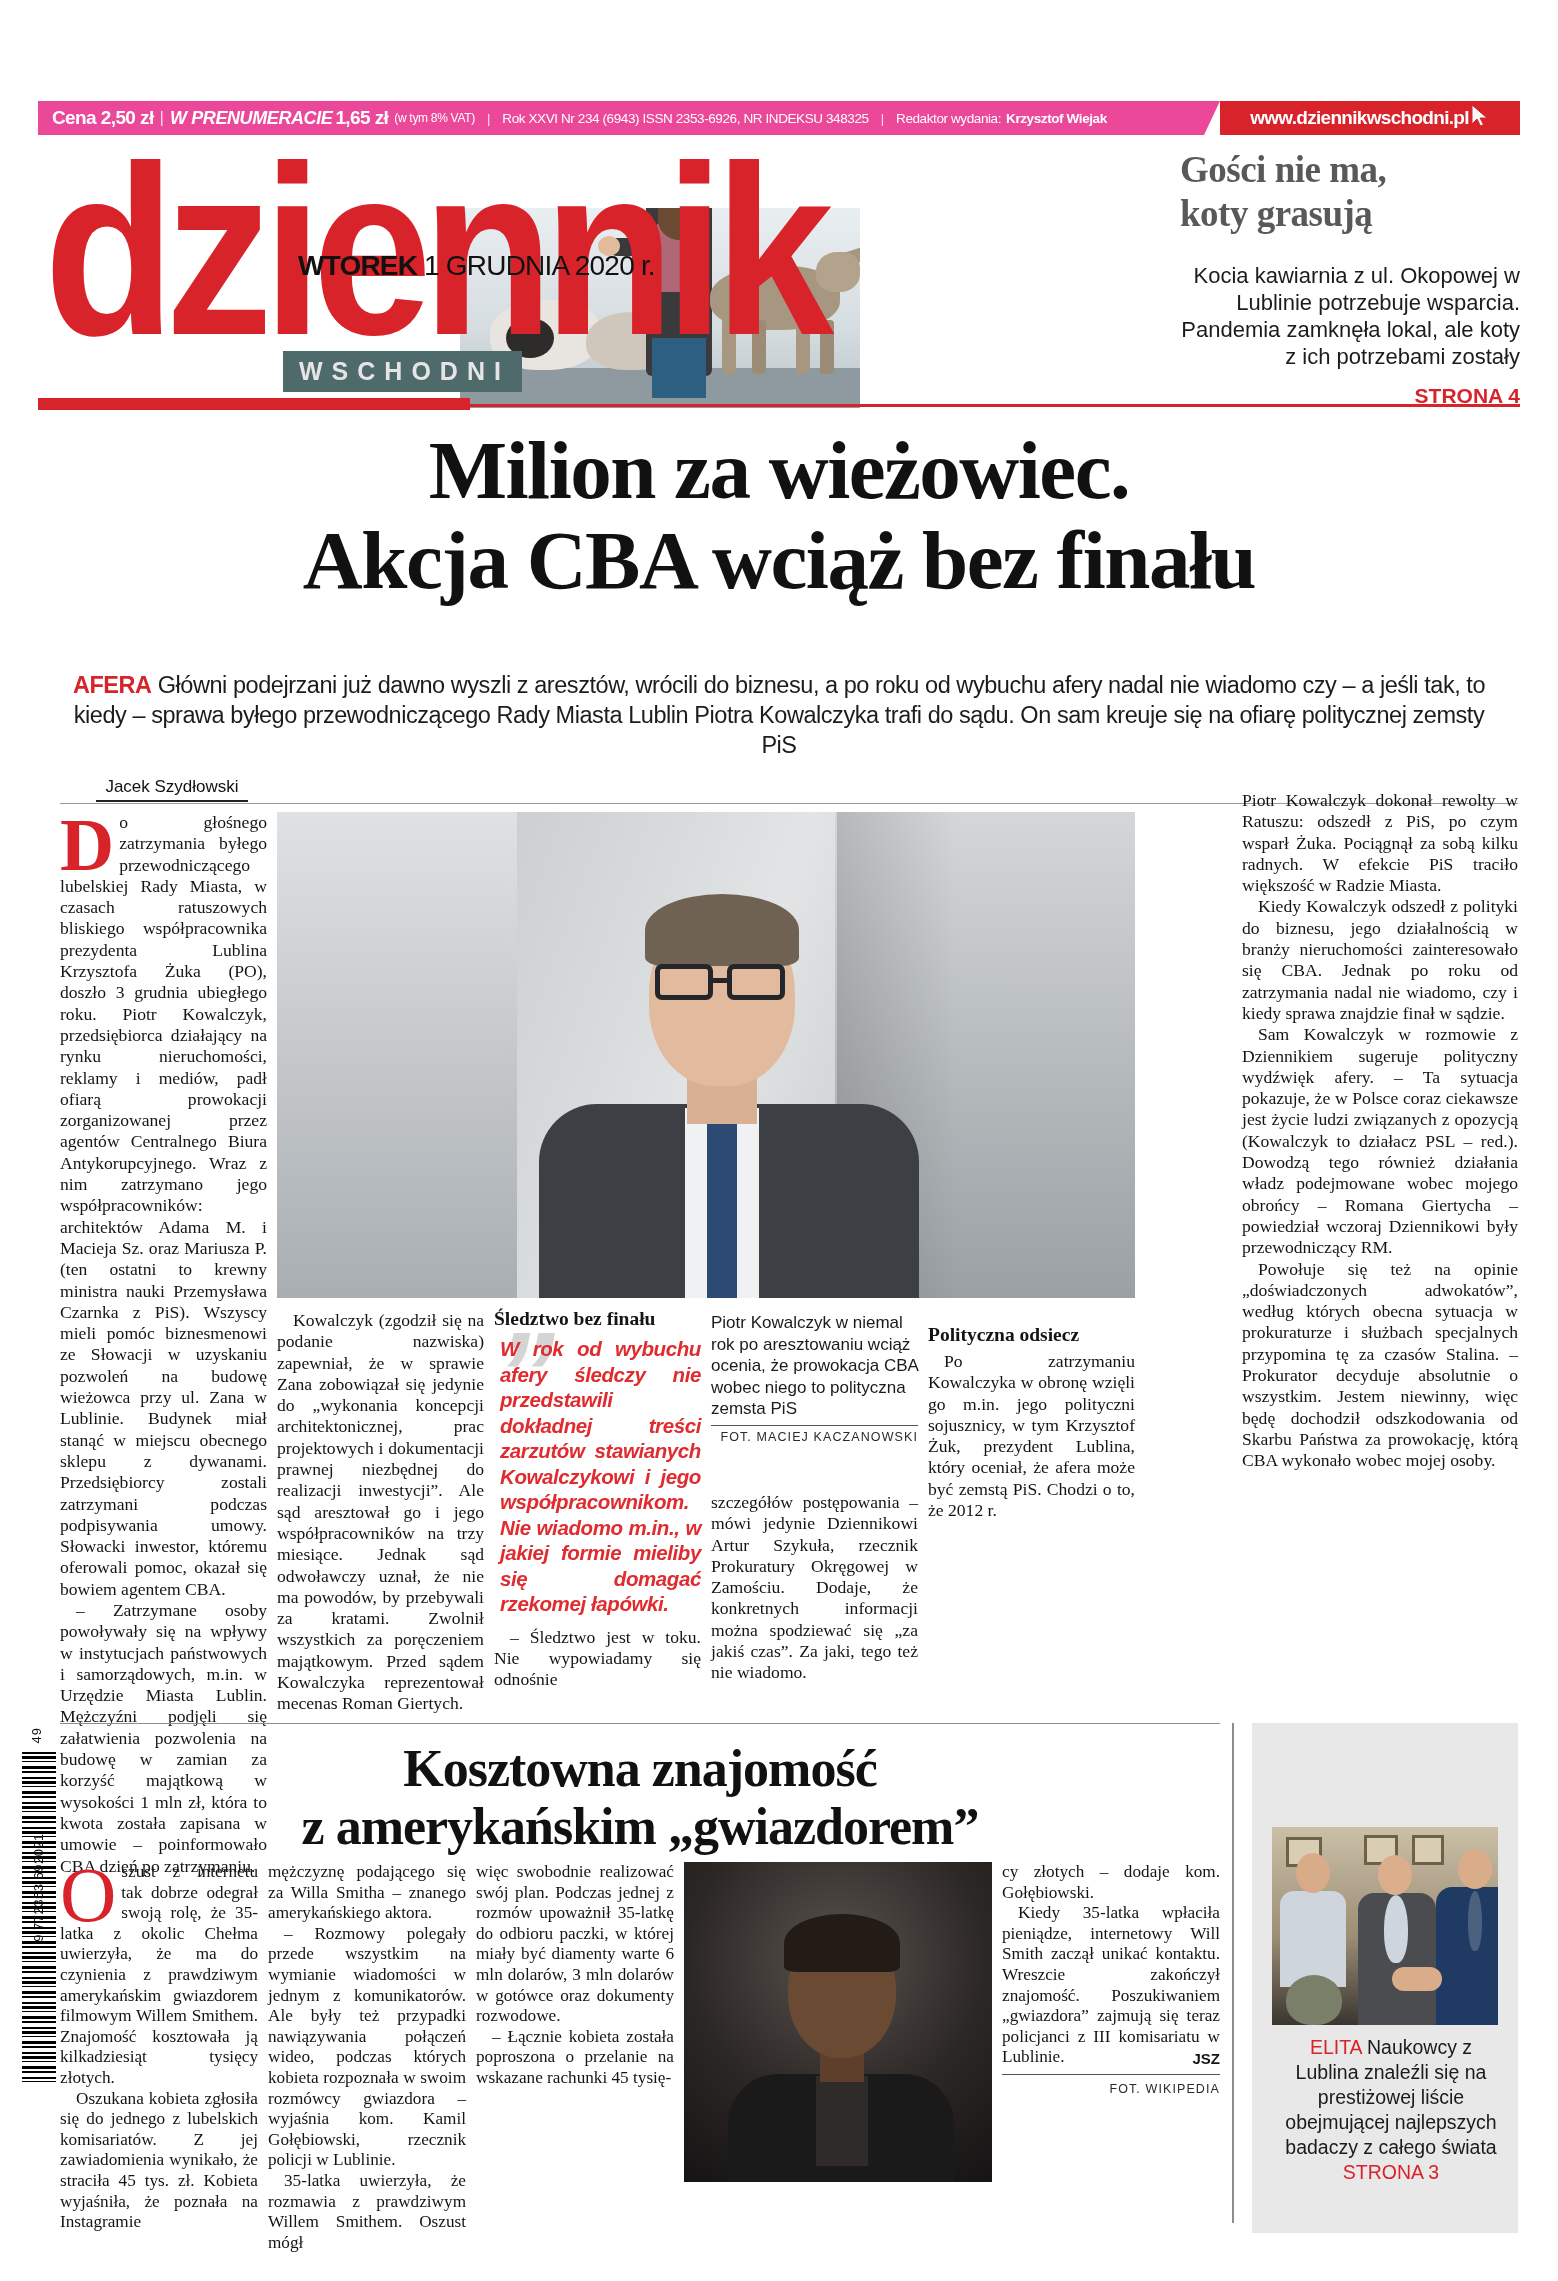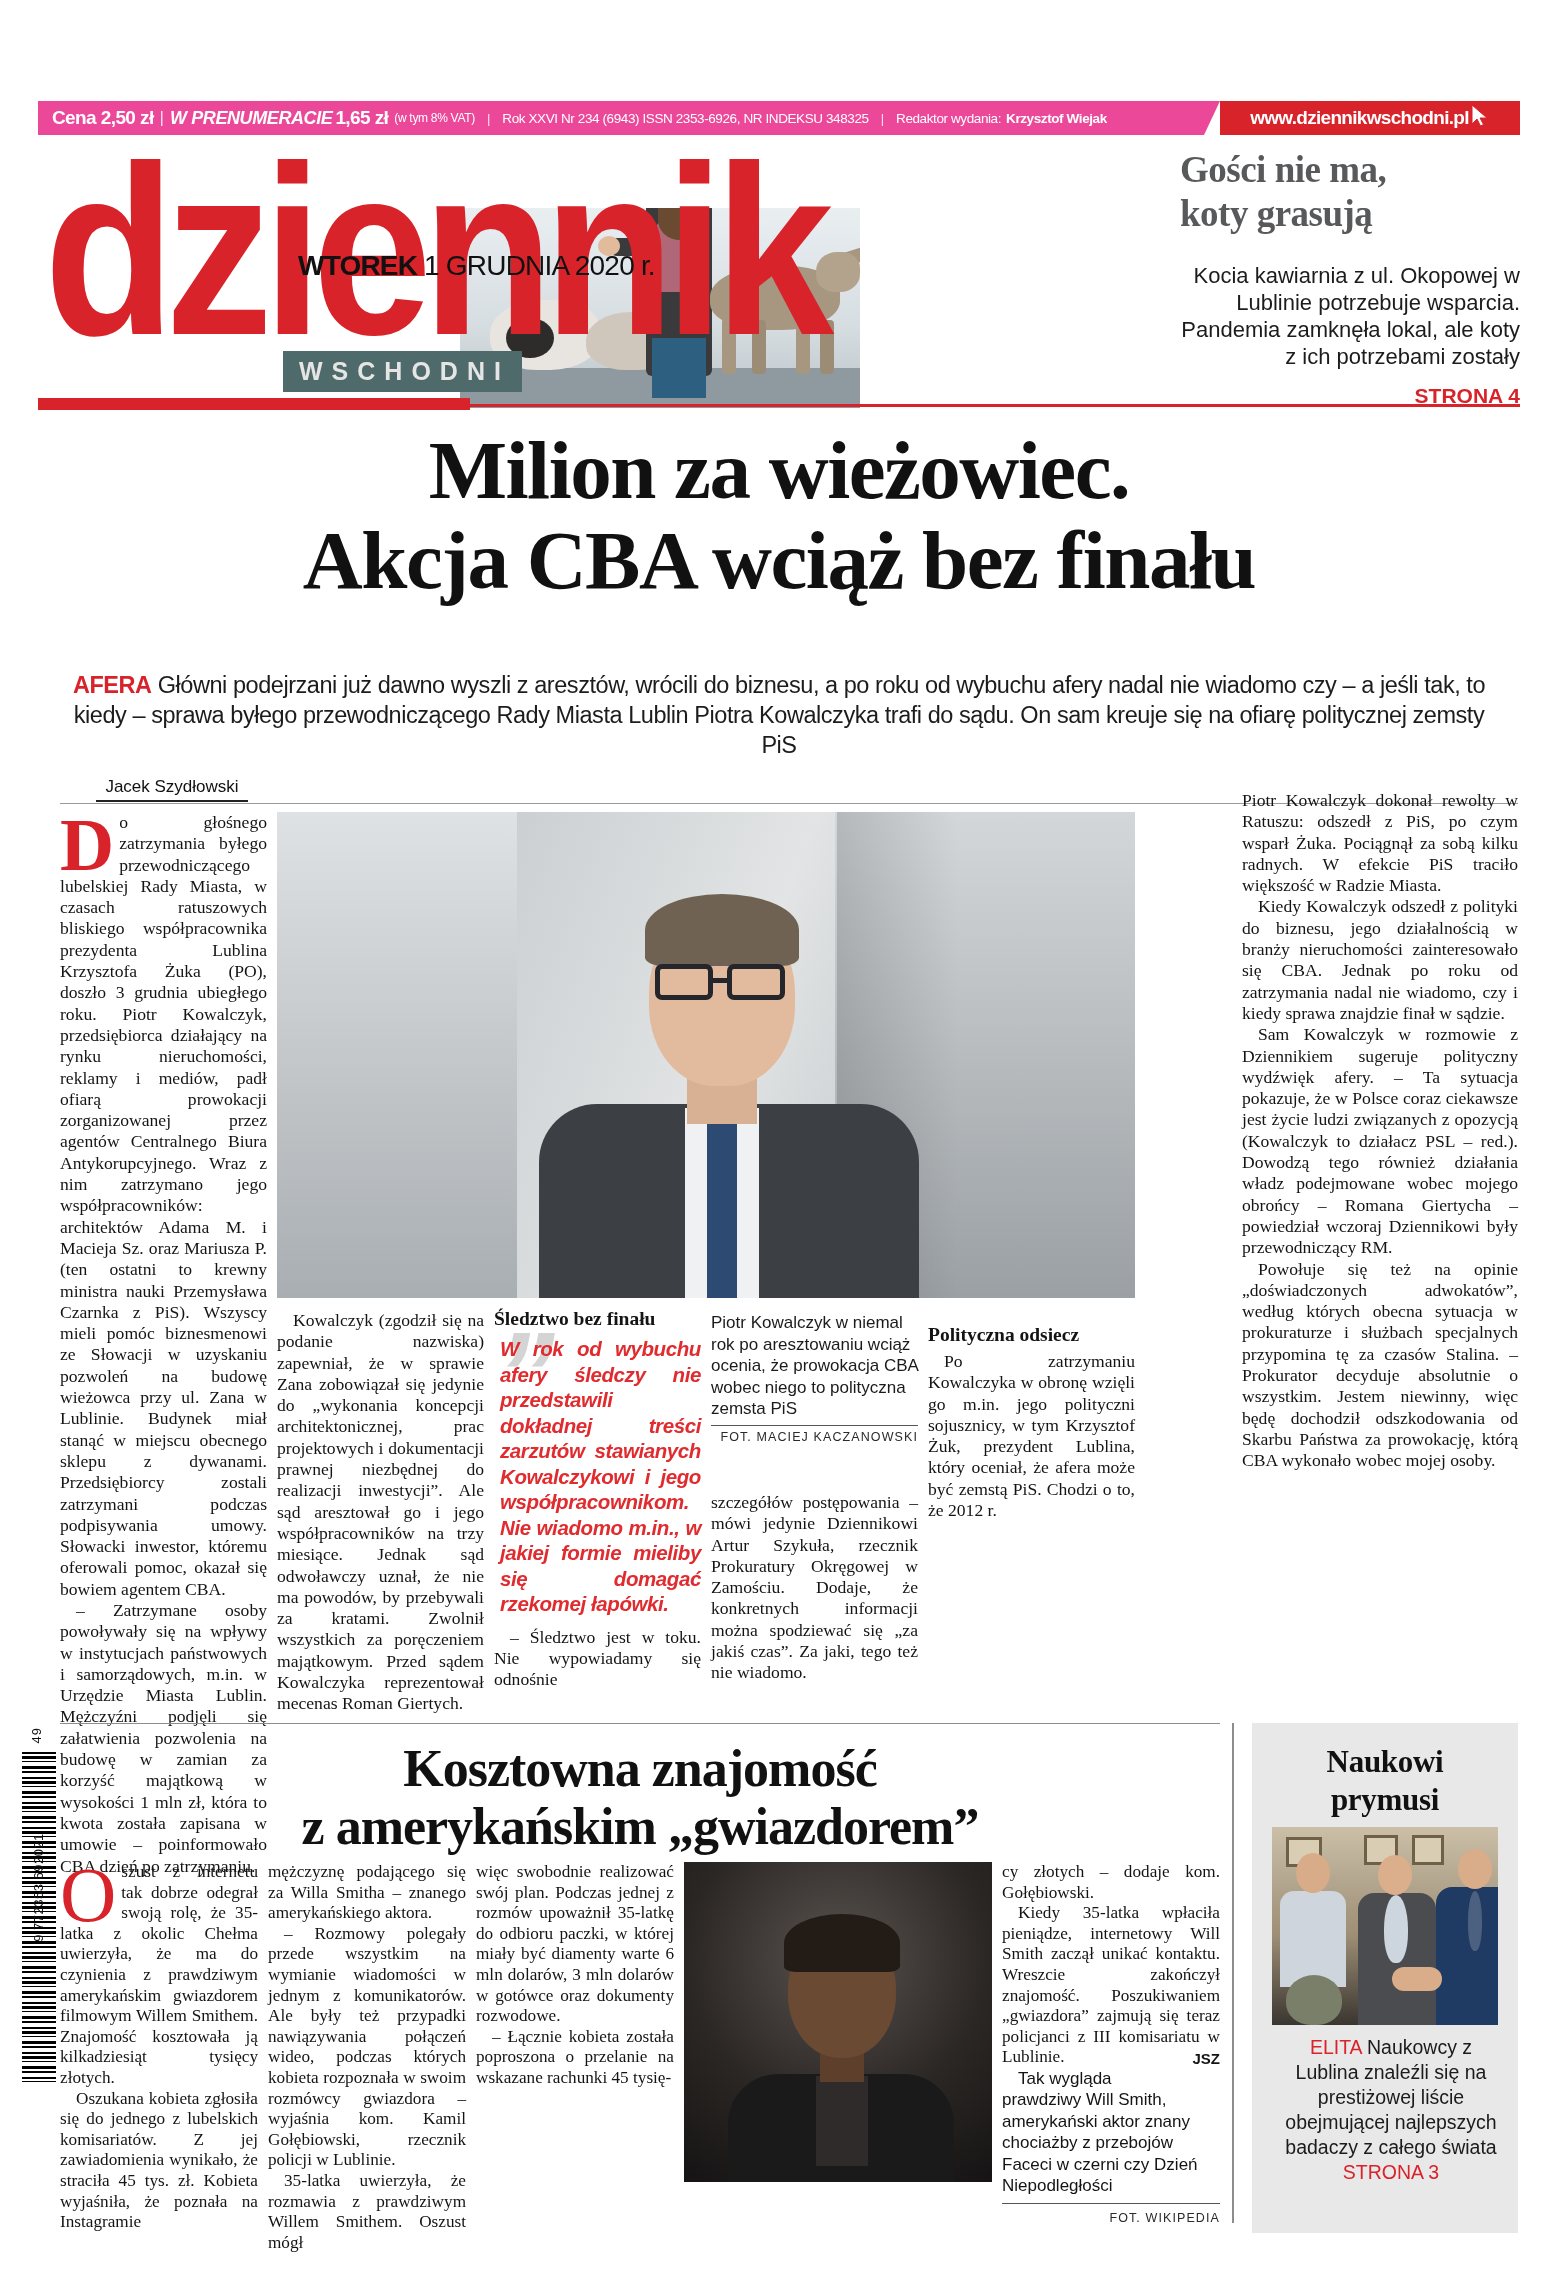--- a/index.html
+++ b/index.html
@@ -470,28 +470,25 @@
   <div class="sm-shoulder"></div>
   <div class="sm-collar"></div>
   <div class="sm-neck"></div>
   <div class="sm-head"></div>
   <div class="sm-hair"></div>
 </div>
 
 <div class="col" id="b4">
   <p class="first">cy złotych – dodaje kom. Gołębiowski.</p>
   <p><span>Kiedy 35-latka wpłaciła pieniądze, internetowy Will Smith zaczął unikać kontaktu. Wreszcie zakończył znajomość. Poszukiwaniem „gwiazdora” zajmują się teraz policjanci z III komisariatu w Lublinie.</span><span class="jsz">JSZ</span></p>
-  <p class="cap2">Tak wygląda prawdziwy Will Smith, amerykański aktor znany chociażby z przebojów Faceci w czerni czy Dzień Niepodległości</p>
   <div class="credit2">FOT. WIKIPEDIA</div>
 </div>
 
 <div class="vline"></div>
 <div class="sidebox">
-  <div class="sidebox-title" style="white-space:pre-line">Naukowi
-prymusi</div>
   <div class="sidebox-photo">
     <div class="sb-bg"></div>
     <div class="sb-frame sb-f1"></div>
     <div class="sb-frame sb-f2"></div>
     <div class="sb-frame sb-f3"></div>
     <div class="sb-p sb-p1b"></div>
     <div class="sb-p sb-p1l"></div>
     <div class="sb-p sb-p1h"></div>
     <div class="sb-p sb-p2b"></div>
     <div class="sb-p sb-p2s"></div>

